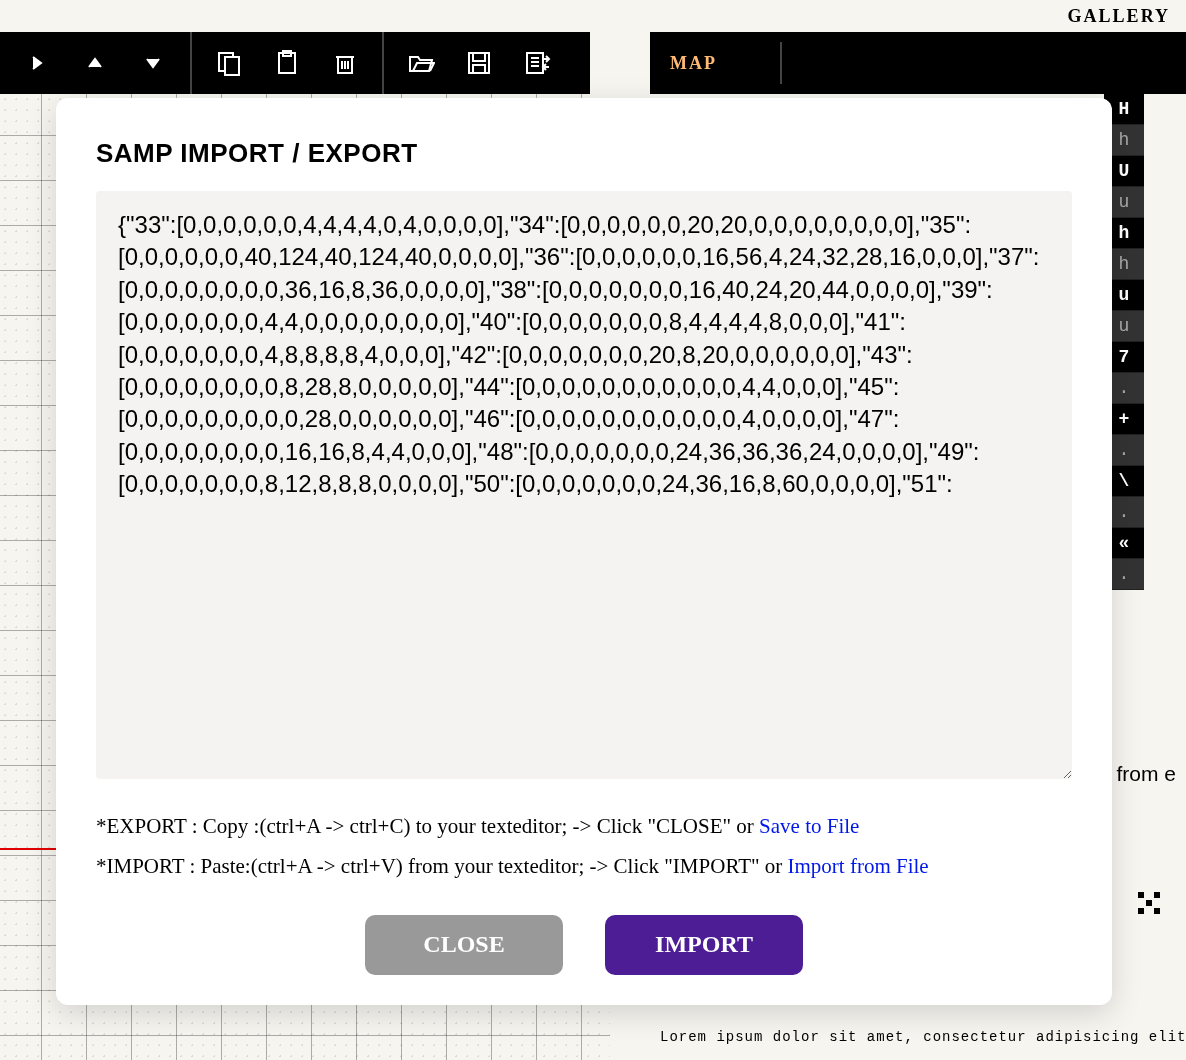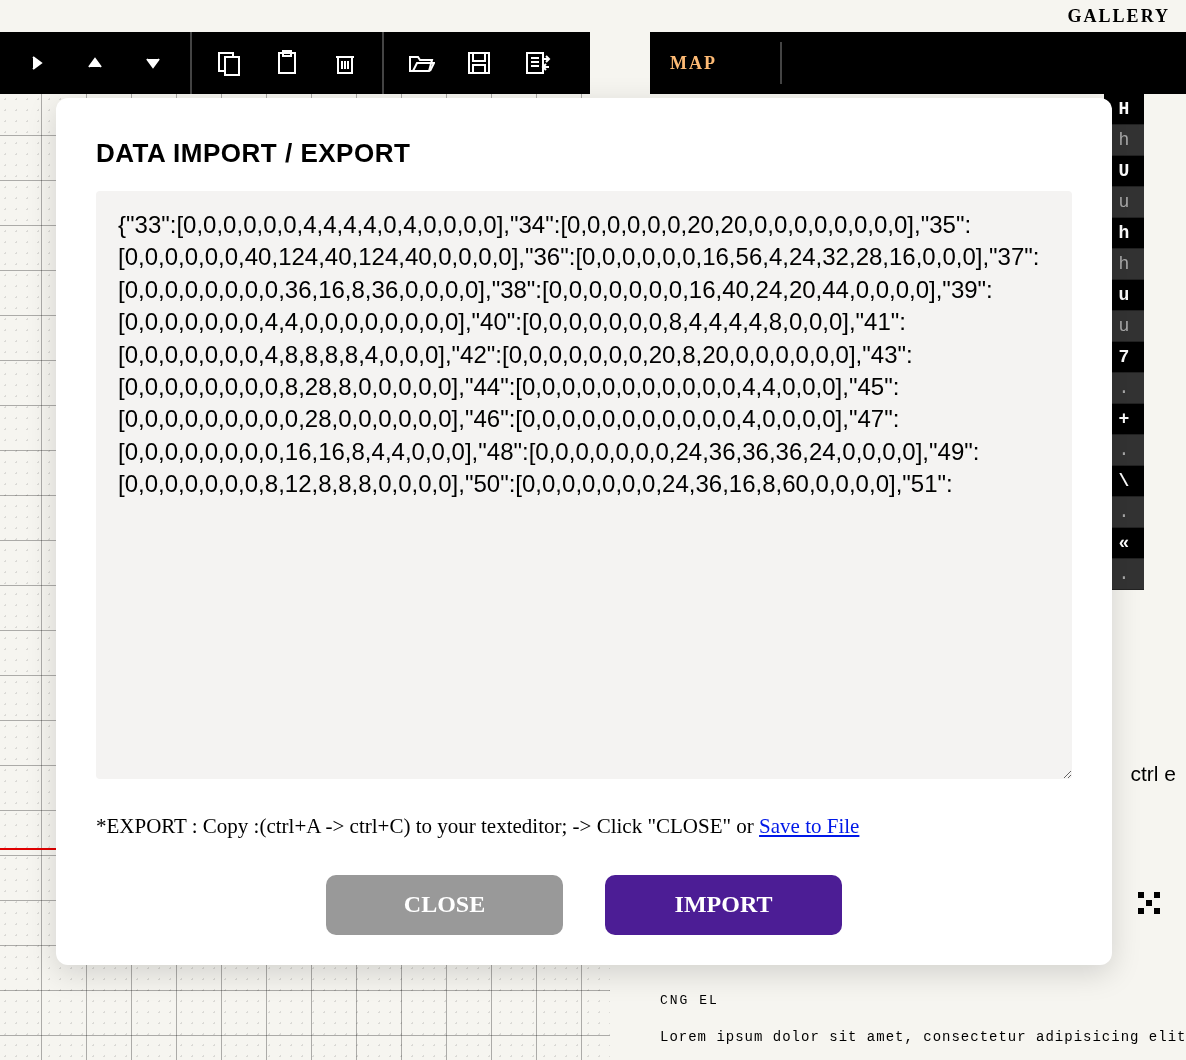--- a/index.html
+++ b/index.html
@@ -208,29 +208,29 @@
     resize: both;
     outline: none;
     overflow: hidden;
   }
   .modal .hints {
     margin-top: 24px;
     font-size: 21px;
     line-height: 1.9;
     font-family: "Times New Roman", serif;
   }
-  .modal .hints a { color: #0018e8; text-decoration: underline; cursor: pointer; }
+  .modal .hints a { color: #0018e8; cursor: pointer; }
   .modal .buttons {
     display: flex;
     justify-content: center;
     gap: 42px;
     margin-top: 28px;
   }
   .modal button {
-    width: 237px;
+    width: 198px;
     height: 60px;
     border: none;
     border-radius: 10px;
     font-size: 24px;
     font-weight: bold;
     font-family: "Times New Roman", serif;
     cursor: pointer;
     color: #fff;
   }
   .btn-close { background: #999; }
@@ -333,42 +333,45 @@
   <div class="glyph-cell">7</div>
   <div class="glyph-cell light">.</div>
   <div class="glyph-cell">+</div>
   <div class="glyph-cell light">.</div>
   <div class="glyph-cell">\</div>
   <div class="glyph-cell light">.</div>
   <div class="glyph-cell">«</div>
   <div class="glyph-cell light">.</div>
 </div>
 
-<div class="cing-e">ctrl e</div>
+<div class="cing-e">from e</div>
 
 <div class="quick-icon">
   <svg width="28" height="28">
       <rect x="2" y="2" width="6" height="6" fill="#000"></rect>
       <rect x="18" y="2" width="6" height="6" fill="#000"></rect>
       <rect x="10" y="10" width="6" height="6" fill="#000"></rect>
       <rect x="2" y="18" width="6" height="6" fill="#000"></rect>
       <rect x="18" y="18" width="6" height="6" fill="#000"></rect>
     </svg>
 </div>
 
 <div class="lorem">
   <div class="title-line">CNG EL</div>
   <div>Lorem ipsum dolor sit amet, consectetur adipisicing elit, sed</div>
 </div>
 
 <div class="modal">
-  <h2>DATA IMPORT / EXPORT</h2>
+  <h2>SAMP IMPORT / EXPORT</h2>
   <textarea style="">{"33":[0,0,0,0,0,0,4,4,4,4,0,4,0,0,0,0],"34":[0,0,0,0,0,0,20,20,0,0,0,0,0,0,0,0],"35":[0,0,0,0,0,0,40,124,40,124,40,0,0,0,0],"36":[0,0,0,0,0,0,16,56,4,24,32,28,16,0,0,0],"37":[0,0,0,0,0,0,0,0,36,16,8,36,0,0,0,0],"38":[0,0,0,0,0,0,0,16,40,24,20,44,0,0,0,0],"39":[0,0,0,0,0,0,0,4,4,0,0,0,0,0,0,0,0],"40":[0,0,0,0,0,0,0,8,4,4,4,4,8,0,0,0],"41":[0,0,0,0,0,0,0,4,8,8,8,8,4,0,0,0],"42":[0,0,0,0,0,0,0,20,8,20,0,0,0,0,0,0],"43":[0,0,0,0,0,0,0,0,8,28,8,0,0,0,0,0],"44":[0,0,0,0,0,0,0,0,0,0,0,4,4,0,0,0],"45":[0,0,0,0,0,0,0,0,0,28,0,0,0,0,0,0],"46":[0,0,0,0,0,0,0,0,0,0,0,4,0,0,0,0],"47":[0,0,0,0,0,0,0,0,16,16,8,4,4,0,0,0],"48":[0,0,0,0,0,0,0,24,36,36,36,24,0,0,0,0],"49":[0,0,0,0,0,0,0,8,12,8,8,8,0,0,0,0],"50":[0,0,0,0,0,0,0,24,36,16,8,60,0,0,0,0],"51":</textarea>
   <div class="hints">
     <div>
       <span>*EXPORT : Copy :(ctrl+A -&gt; ctrl+C) to your texteditor; -&gt; Click "CLOSE" or </span><a>Save to File</a>
     </div>
+    <div>
+      <span>*IMPORT : Paste:(ctrl+A -&gt; ctrl+V) from your texteditor; -&gt; Click "IMPORT" or </span><a>Import from File</a>
+    </div>
   </div>
   <div class="buttons">
     <button class="btn-close">CLOSE</button>
     <button class="btn-import">IMPORT</button>
   </div>
 </div>
 
 </body></html>

